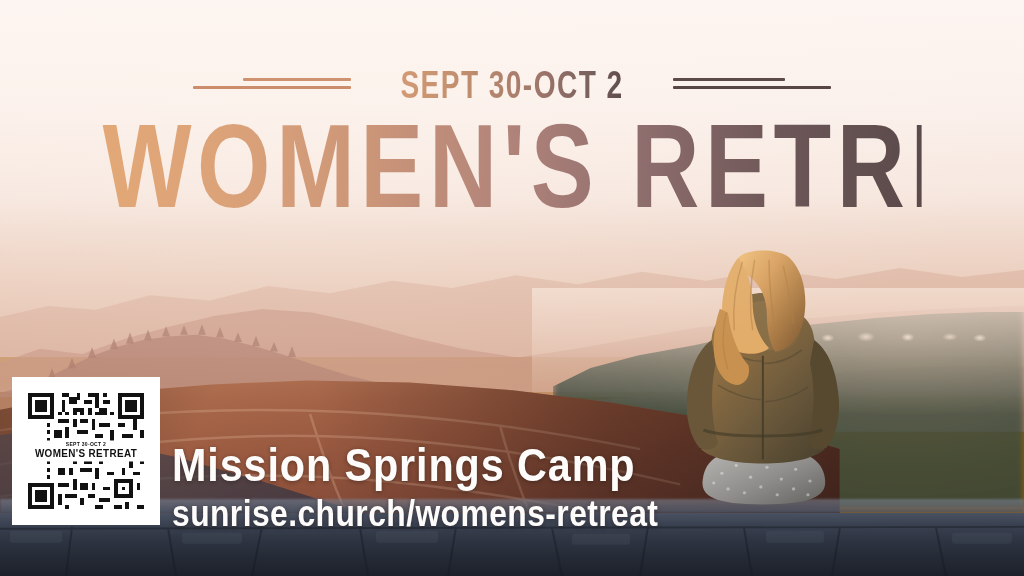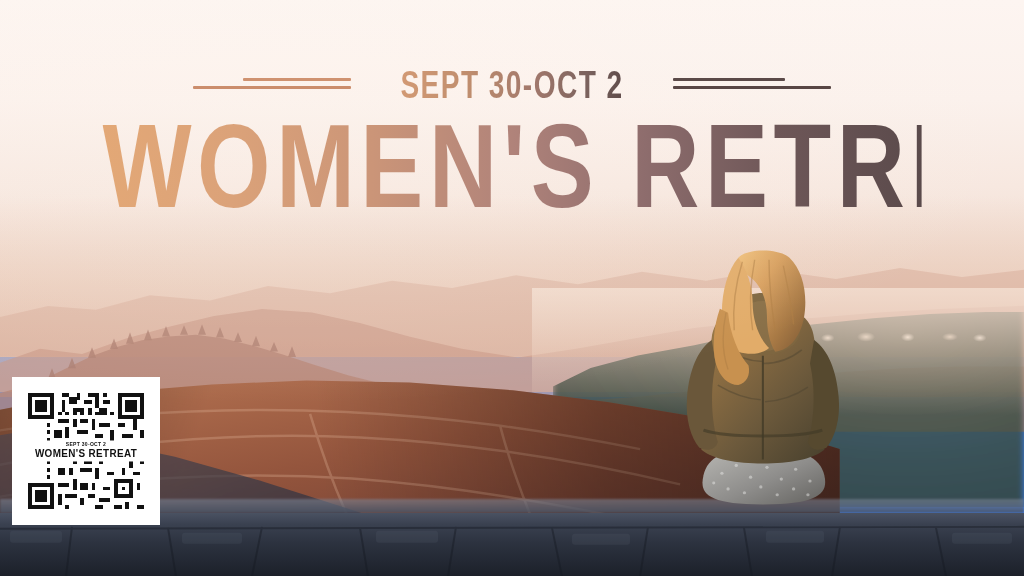--- a/index.html
+++ b/index.html
@@ -1,21 +1,21 @@
 <!DOCTYPE html>
 <html><head>
 <meta charset="utf-8">
 <style>
   html,body{margin:0;padding:0;background:#000;}
   .stage{
     position:relative;
     width:1024px;height:576px;
     overflow:hidden;
     font-family:"Liberation Sans", sans-serif;
-    background:#3b82f6;
+    background:#a16207;
   }
 
   
   .photo{position:absolute;inset:0;overflow:hidden;}
 
   .sky{
     position:absolute;left:0;right:0;top:0;height:62%;
     background:linear-gradient(180deg,#fdf5f1 0%,#fbf1ec 28%,#f7e8e0 52%,#f0dcd0 78%,#e8cfc0 100%);
   }
 
@@ -496,14 +496,18 @@
             <rect x="30" y="25" width="1" height="2"></rect>
         </g>
       </svg>
       <div class="qr-label">
         <div class="qr-date">SEPT 30-OCT 2</div>
         <div class="qr-title">WOMEN'S RETREAT</div>
       </div>
     </div>
   </div>
 
+  <div class="footer">
+    <div class="venue">Mission Springs Camp</div>
+    <div class="url">sunrise.church/womens-retreat</div>
+  </div>
 
 </div>
 
 </body></html>

